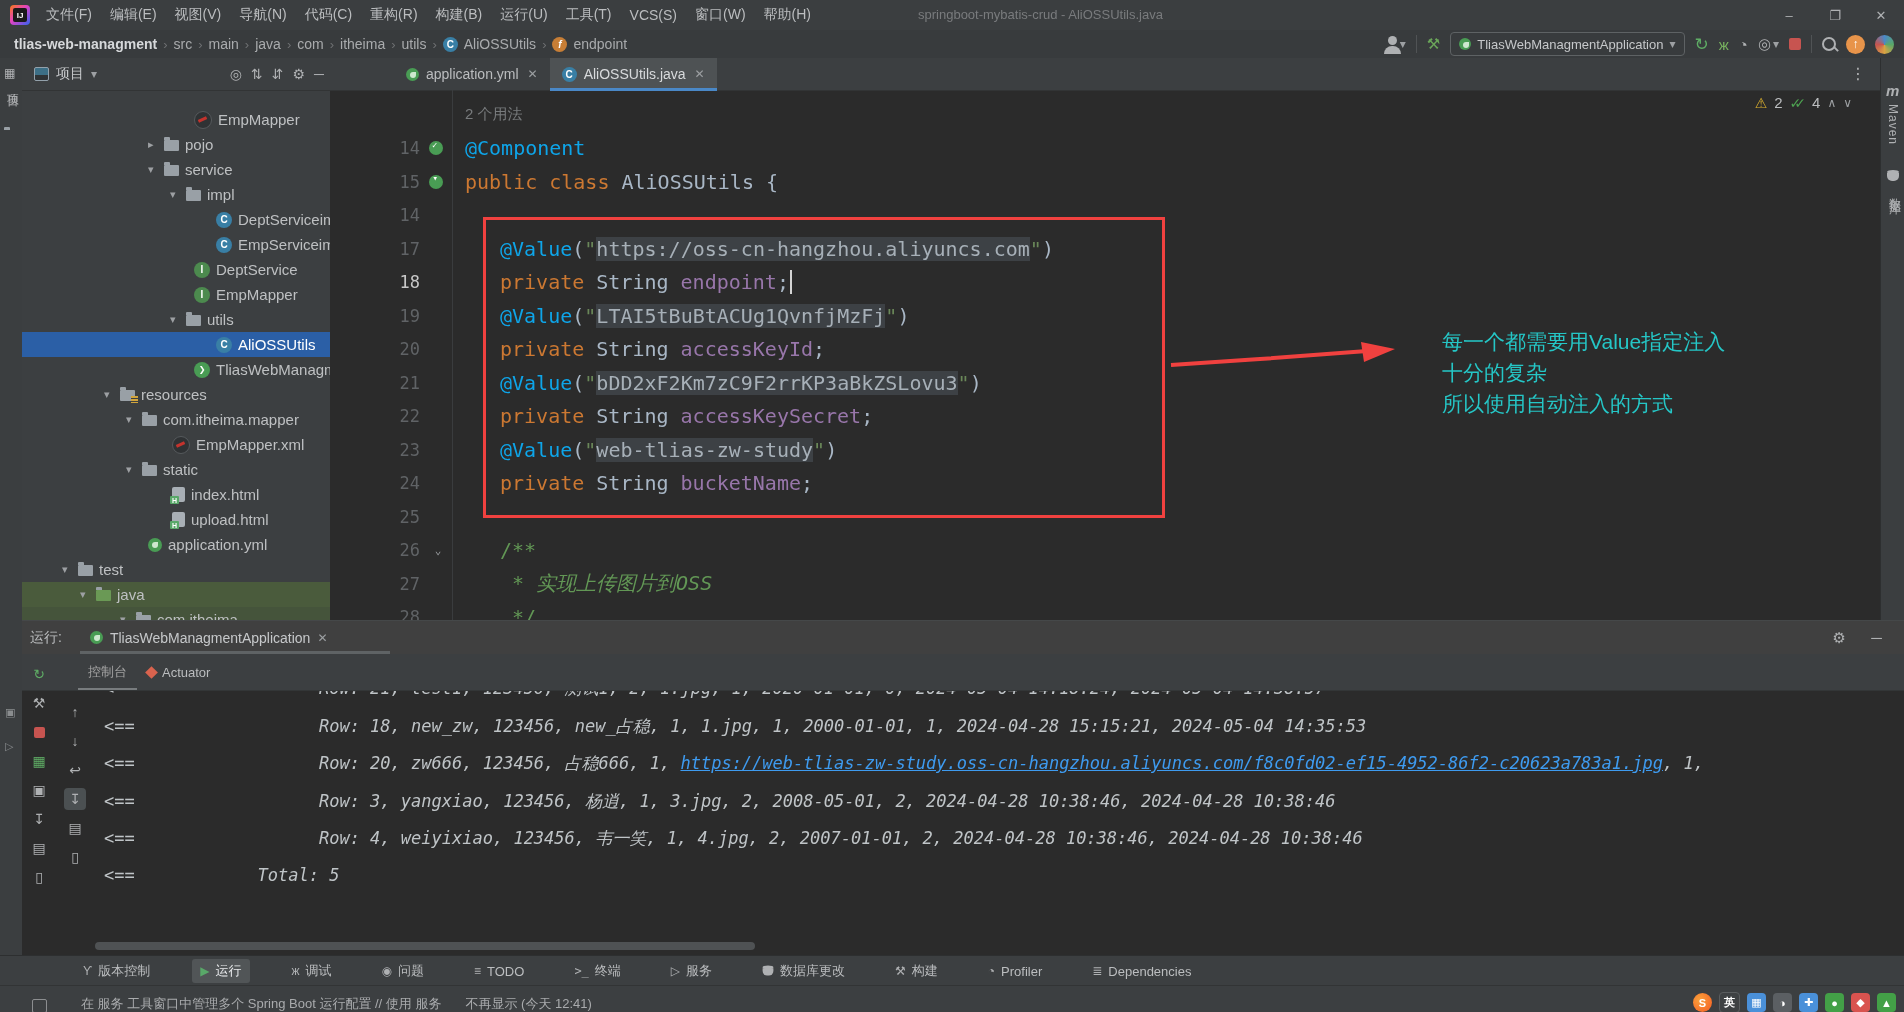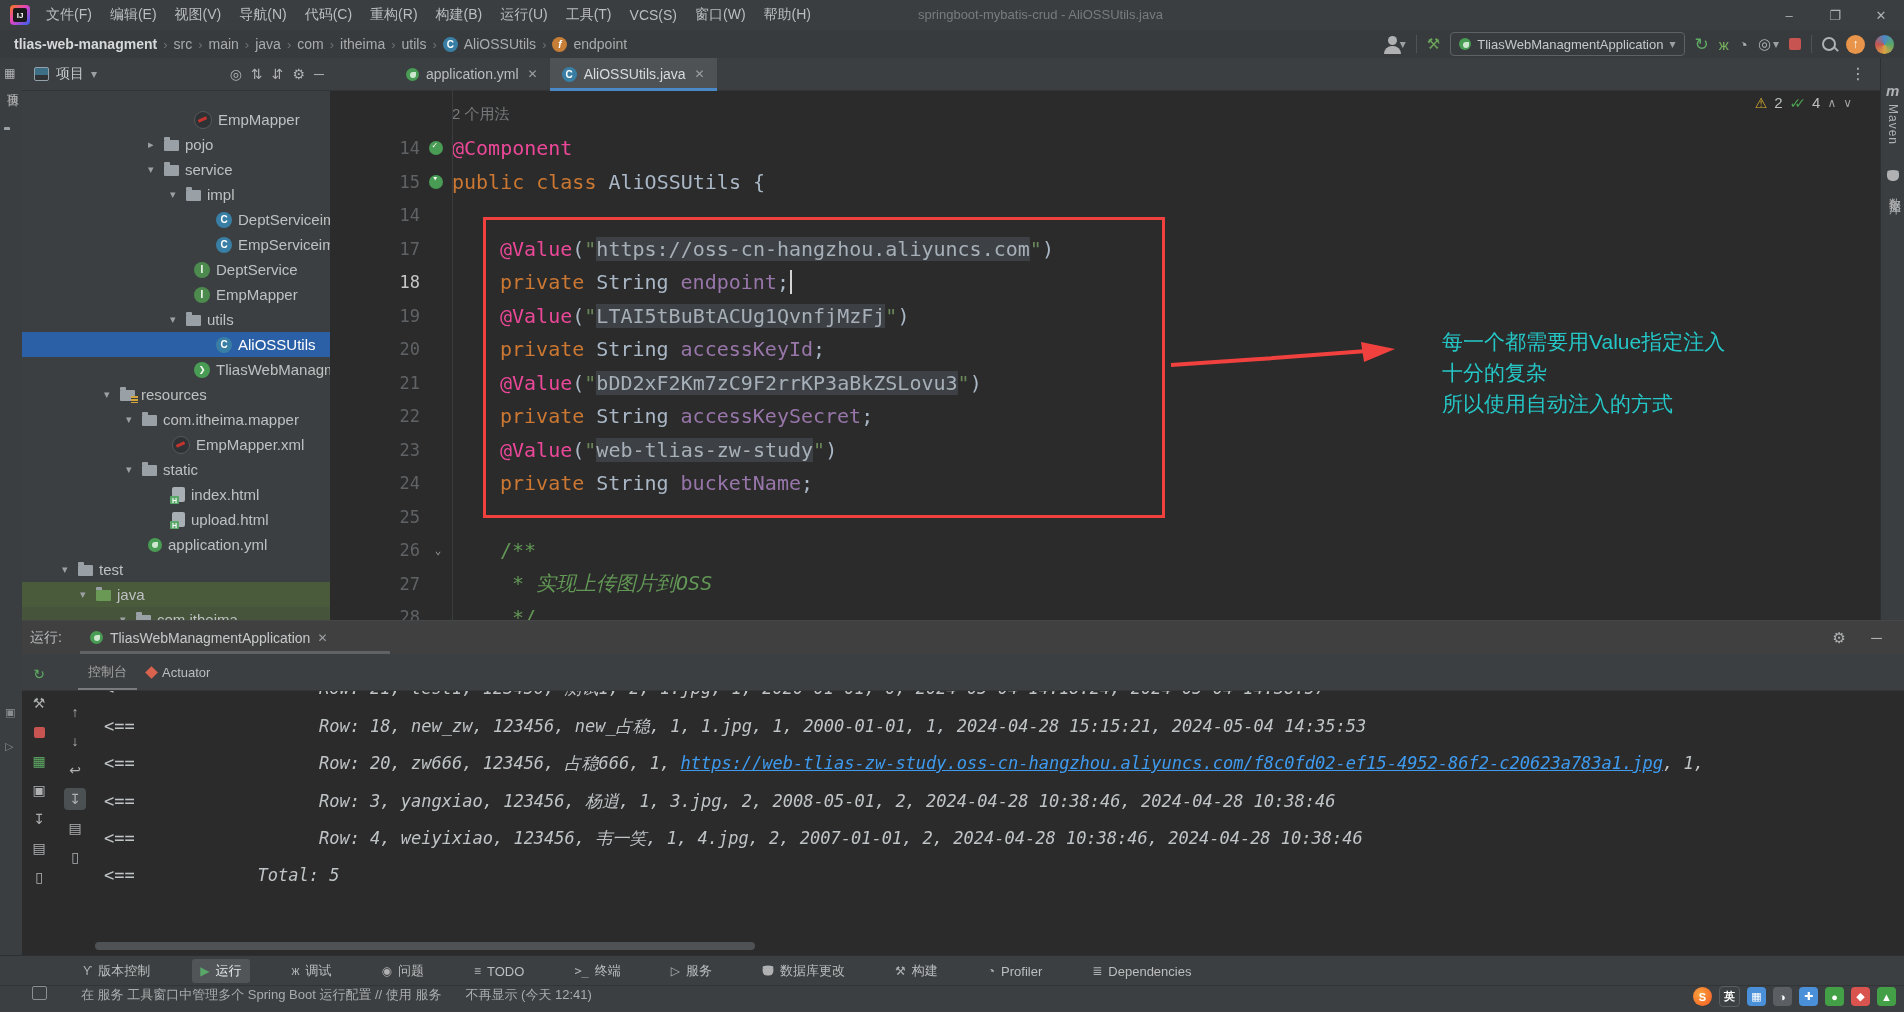--- a/index.html
+++ b/index.html
@@ -76,23 +76,23 @@
   .etab.active:after{content:"";position:absolute;left:0;right:0;bottom:-1px;height:3px;background:#4A88C7;}
   .etab .x{color:#9DA0A3;font-size:12px;margin-left:2px;}
   .kebab{position:absolute;right:14px;top:6px;color:#AFB1B3;font-size:16px;}
   .codearea{position:absolute;left:0;top:32px;width:1550px;height:530px;padding-top:8px;}
   .gutterline{position:absolute;left:122px;top:0;bottom:0;width:1px;background:#3A3C3E;}
   .crow{height:33.5px;display:flex;align-items:center;font-size:20px;}
   .crow .ln{width:90px;text-align:right;color:#606366;font-size:17px;flex:none;font-family:"DejaVu Sans Mono",monospace;}
   .crow .ln.cur{color:#C8C8C8;}
   .crow .gi{width:32px;display:flex;justify-content:center;flex:none;}
   .crow .ct{font-family:"DejaVu Sans Mono","Liberation Mono",monospace;white-space:pre;display:flex;align-items:center;}
-  .ind1{} .ind2{margin-left:48px;}
+  .ind1{margin-left:13px;} .ind2{margin-left:48px;}
   .hintrow .ct{font-family:"Liberation Sans",sans-serif;font-size:15px;color:#787B7D;}
-  .ann{color:#ec4899;} .kw{color:#CC7832;} .pln{color:#A9B7C6;} .fld{color:#9876AA;}
+  .ann{color:#0ea5e9;} .kw{color:#CC7832;} .pln{color:#A9B7C6;} .fld{color:#9876AA;}
   .q{color:#6A8759;} .strc{color:#A7B0B8;background:#3D4145;}
   .cm{color:#629755;} .cmi{font-style:italic;}
   .mr{margin-right:12px;}
   .caret{display:inline-block;width:2px;height:24px;background:#D4D4D4;margin-left:1px;}
   .leafico{width:14px;height:14px;border-radius:50%;background:#499C54;position:relative;}
   .leafico:after{content:"✓";position:absolute;left:3px;top:-1px;color:#fff;font-size:9px;}
   .leafico.dn:after{content:"▾";left:3.5px;top:-2px;}
   .foldmark{color:#9DA0A3;font-size:11px;margin-left:4px;}
   .redrect{left:483px;top:217px;width:676px;height:295px;border:3px solid #F0413F;}
   .tealnote{left:1442px;top:326px;font-size:21px;line-height:31px;color:#25C6C6;}
@@ -122,21 +122,21 @@
          font-size:17px;line-height:37px;color:#BFC4C7;}
   .clink{color:#3E9BF0;text-decoration:underline;}
   .hscroll{left:73px;top:321px;width:660px;height:8px;background:#4F5254;border-radius:4px;position:absolute;}
 
   
   .bottombar{left:0;top:955px;width:1904px;height:30px;background:#3C3F41;border-top:1px solid #2d2f30;display:flex;align-items:center;padding-left:75px;gap:34px;font-size:13px;color:#BBBDBF;}
   .bitem{display:flex;align-items:center;gap:6px;padding:3px 8px;border-radius:3px;}
   .bitem.on{background:#515557;color:#E8EAEC;}
   .bico{font-size:12px;color:#AFB1B3;}
   .bico.grn{color:#59A869;position:relative;}
-  .statusbar{left:0;top:985px;width:1904px;height:27px;background:#3C3F41;border-top:1px solid #323435;display:flex;align-items:flex-start;font-size:13px;color:#A9ABAD;}
+  .statusbar{left:0;top:985px;width:1904px;height:27px;background:#3C3F41;border-top:1px solid #323435;display:flex;align-items:flex-end;font-size:13px;color:#A9ABAD;}
   .stwin{width:13px;height:12px;border:1px solid #8C8E90;border-radius:2px;margin:0 34px 0 32px;}
   .imewrap{position:absolute;right:8px;display:flex;align-items:center;gap:7px;}
   .ime{width:19px;height:19px;border-radius:4px;display:flex;align-items:center;justify-content:center;color:#fff;font-size:11px;font-weight:bold;}
   .sogou{background:radial-gradient(circle at 35% 35%,#F9A13B,#F55B23);border-radius:50%;}
 
   
   .person{width:9px;height:9px;border-radius:50%;background:#AFB1B3;position:relative;margin-top:-8px;}
   .person:after{content:"";position:absolute;left:-4px;top:10px;width:17px;height:8px;border-radius:8px 8px 0 0;background:#AFB1B3;}
   .searchico{width:10px;height:10px;border:2px solid #AFB1B3;border-radius:50%;position:relative;}
   .searchico:after{content:"";position:absolute;left:9px;top:9px;width:6px;height:2px;background:#AFB1B3;transform:rotate(45deg);}

